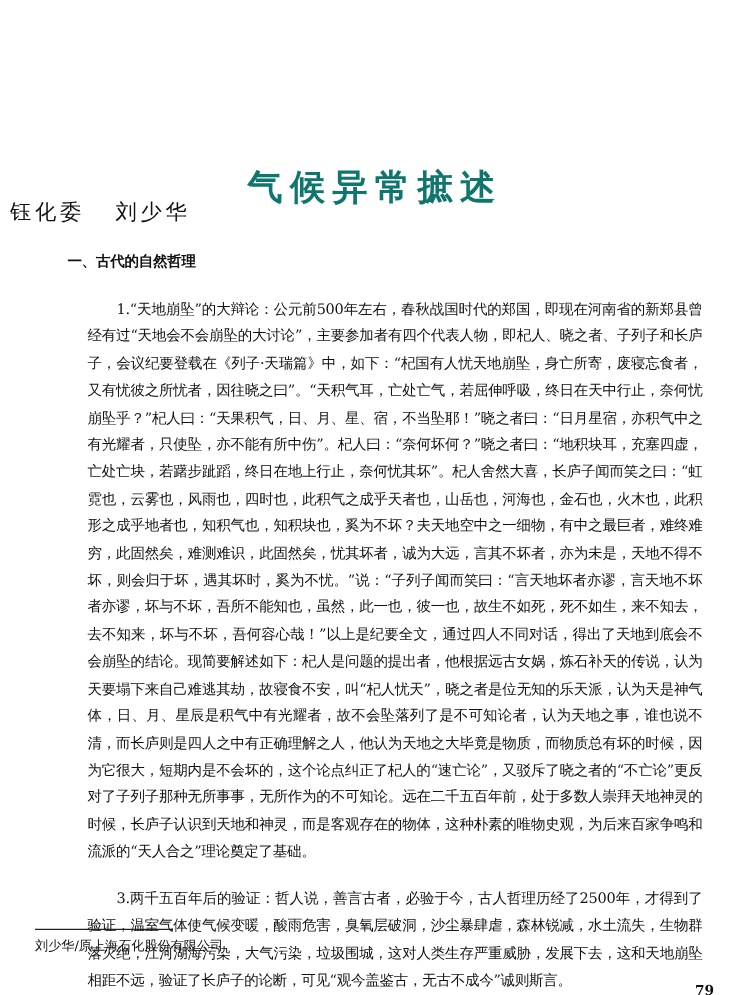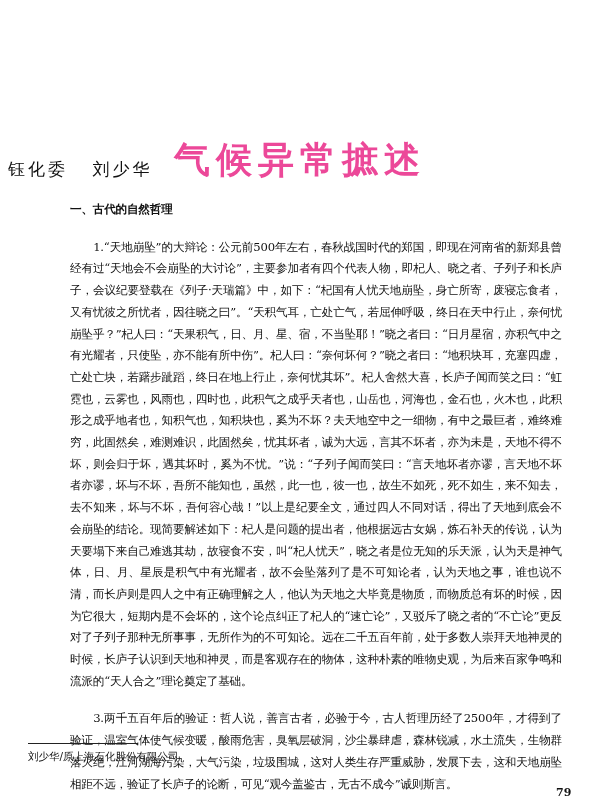--- a/index.html
+++ b/index.html
@@ -5,38 +5,38 @@
   html, body { margin: 0; padding: 0; }
   body {
     width: 600px; height: 796px; overflow: hidden;
     background: #ffffff; color: #111;
     font-family: "DejaVu Serif", "Liberation Serif", serif;
     position: relative;
   }
   .page { position: absolute; left: 0; top: 0; width: 600px; height: 796px; }
   .title {
     position: absolute; top: 112px; left: 0; width: 600px;
-    text-align: center; font-size: 36px; font-weight: bold;
-    letter-spacing: 6px; color: #ec4899;
+    text-align: center; font-size: 28px; font-weight: bold;
+    letter-spacing: 6px; color: #0f766e;
     font-family: "DejaVu Sans", "Liberation Sans", sans-serif;
   }
   .authors {
     position: absolute; top: 158px; left: 0; width: 600px;
     text-align: left; font-size: 17px; font-weight: normal; letter-spacing: 3px;
   }
   .authors span { margin: 0 8px; }
   .body {
     position: absolute; top: 199px; left: 54px; width: 524px;
     font-size: 11.6px; line-height: 21.7px; text-align: justify;
     letter-spacing: -0.2px;
   }
   .section-head {
     font-weight: bold; font-size: 11.6px;
     font-family: "DejaVu Sans", "Liberation Sans", sans-serif;
-    text-indent: 0; margin-left: 16px;
+    text-indent: 0; margin-left: 0;
   }
   .para { text-indent: 2em; margin: 16px; }
   .footnote-rule {
     position: absolute; top: 743px; left: 28px; width: 110px;
     border-top: 1px solid #222;
   }
   .footnote {
     position: absolute; top: 750px; left: 28px;
     font-size: 10.5px; font-family: "DejaVu Sans", "Liberation Sans", sans-serif;
   }

